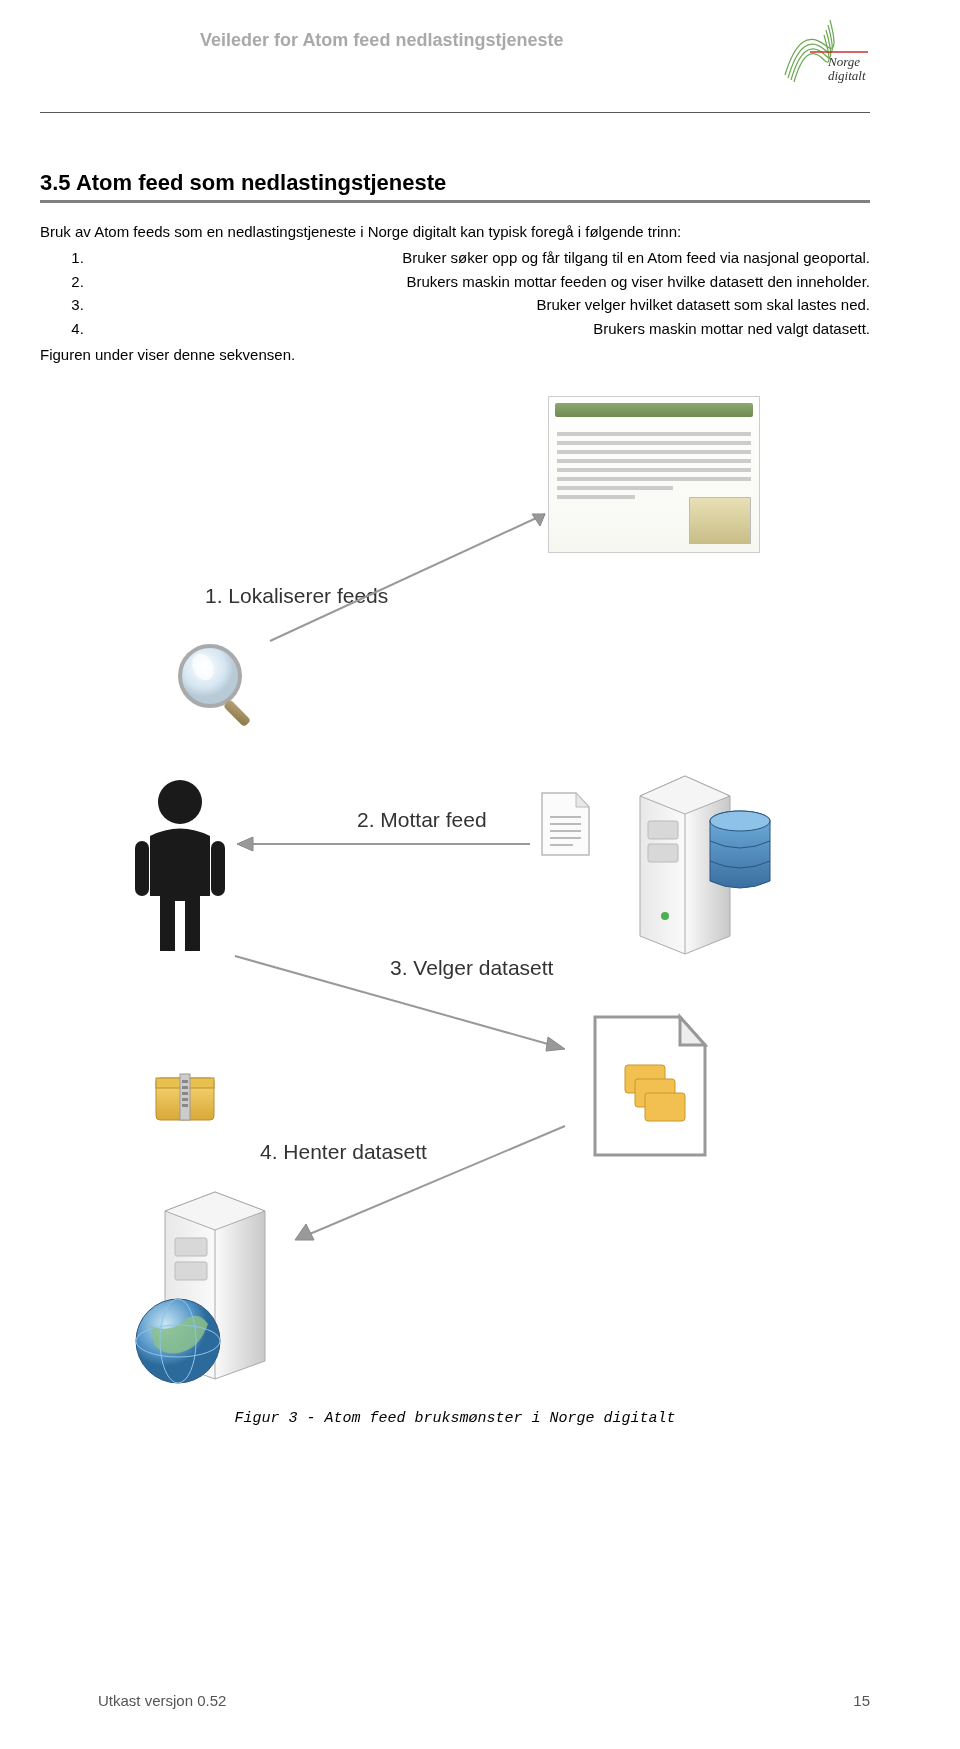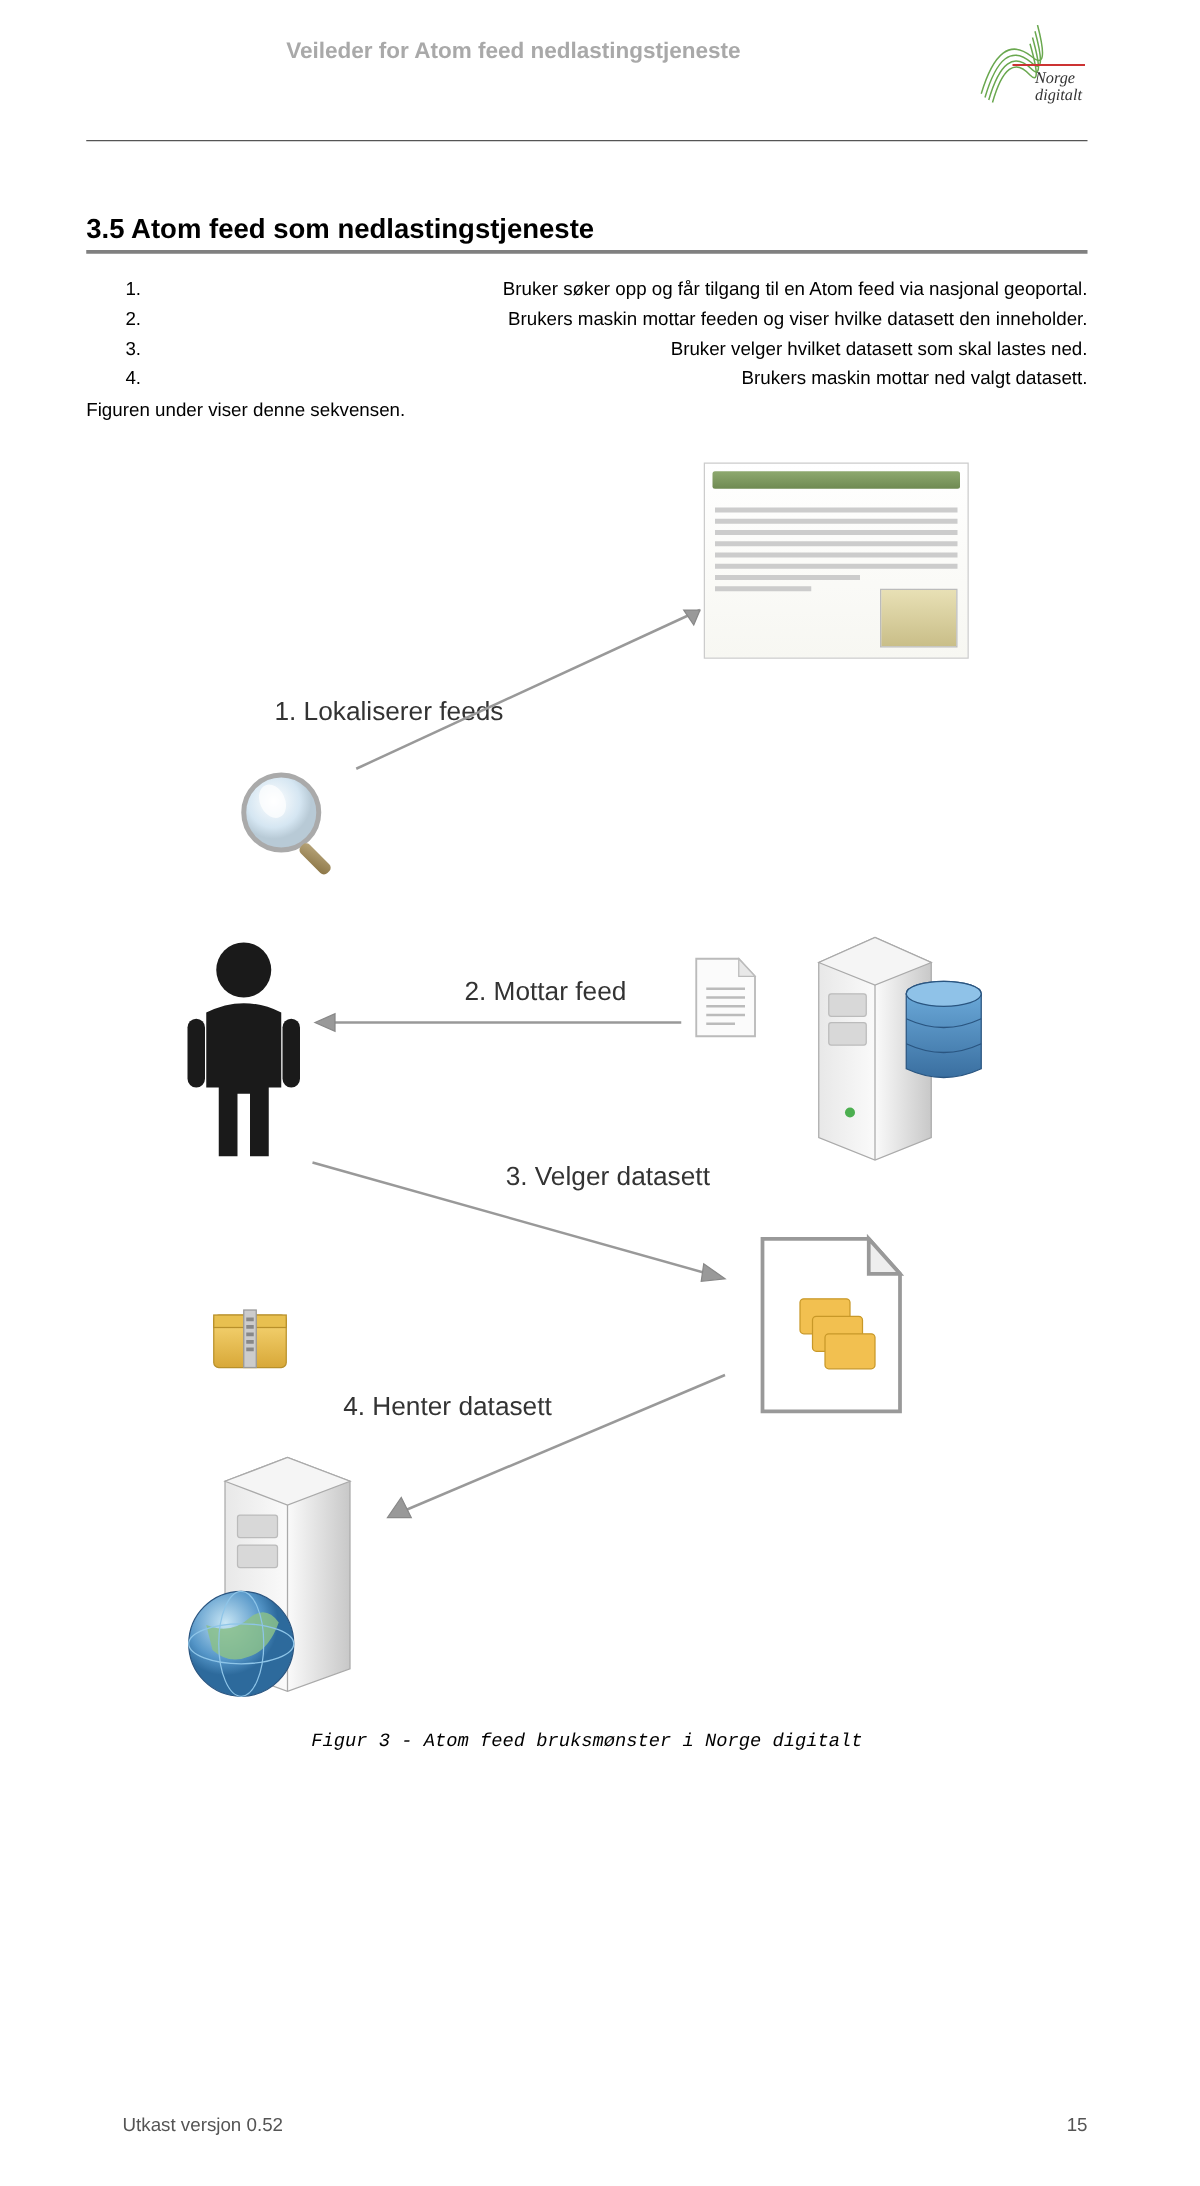--- a/index.html
+++ b/index.html
@@ -8,21 +8,21 @@
     background: #fff;
     font-family: Verdana, Geneva, sans-serif;
     color: #000;
     width: 960px;
   }
   .page {
     width: 960px;
     min-height: 1749px;
     position: relative;
     box-sizing: border-box;
-    padding: 30px 90px 0 69px;
+    padding: 30px 90px 0 40px;
   }
   .header {
     position: relative;
     height: 90px;
   }
   .header-title {
     color: #a9a9a9;
     font-size: 18px;
     font-weight: bold;
     font-family: Verdana, Geneva, sans-serif;
@@ -209,20 +209,21 @@
       </svg>
     </div>
     <hr class="header-rule">
   </div>
 
   <div class="section">
     <div class="section-heading">3.5  Atom feed som nedlastingstjeneste</div>
     <hr class="section-rule">
 
     <div class="body-text">
+      <div>Bruk av Atom feeds som en nedlastingstjeneste i Norge digitalt kan typisk foregå i følgende trinn:</div>
       <ol>
         <li>Bruker søker opp og får tilgang til en Atom feed via nasjonal geoportal.</li>
         <li>Brukers maskin mottar feeden og viser hvilke datasett den inneholder.</li>
         <li>Bruker velger hvilket datasett som skal lastes ned.</li>
         <li>Brukers maskin mottar ned valgt datasett.</li>
       </ol>
       <div>Figuren under viser denne sekvensen.</div>
     </div>
 
     <div class="figure-wrap">

